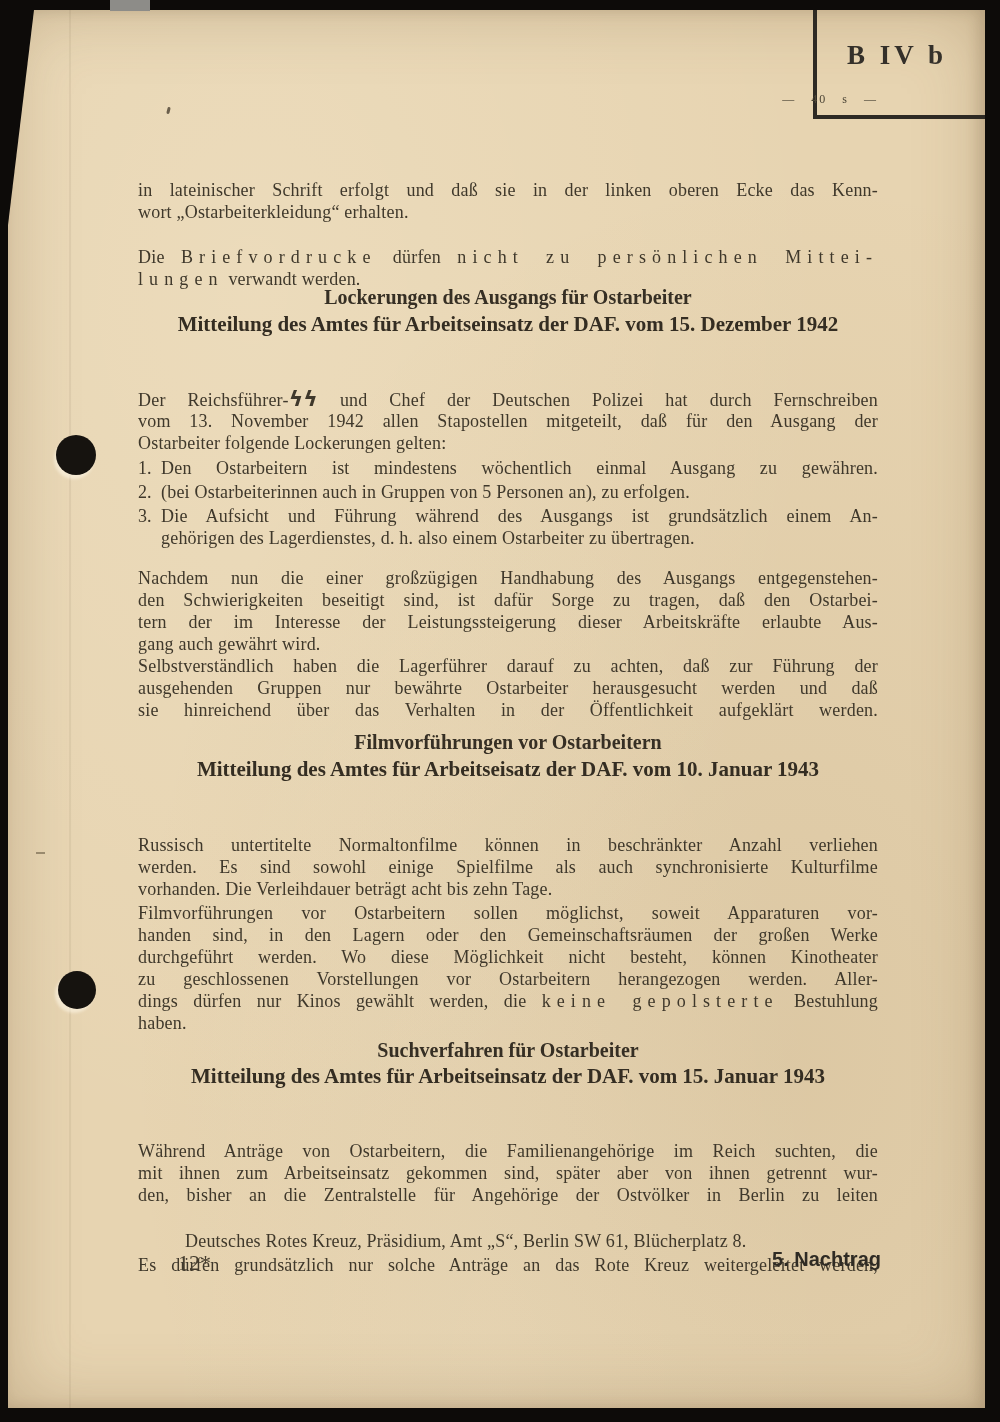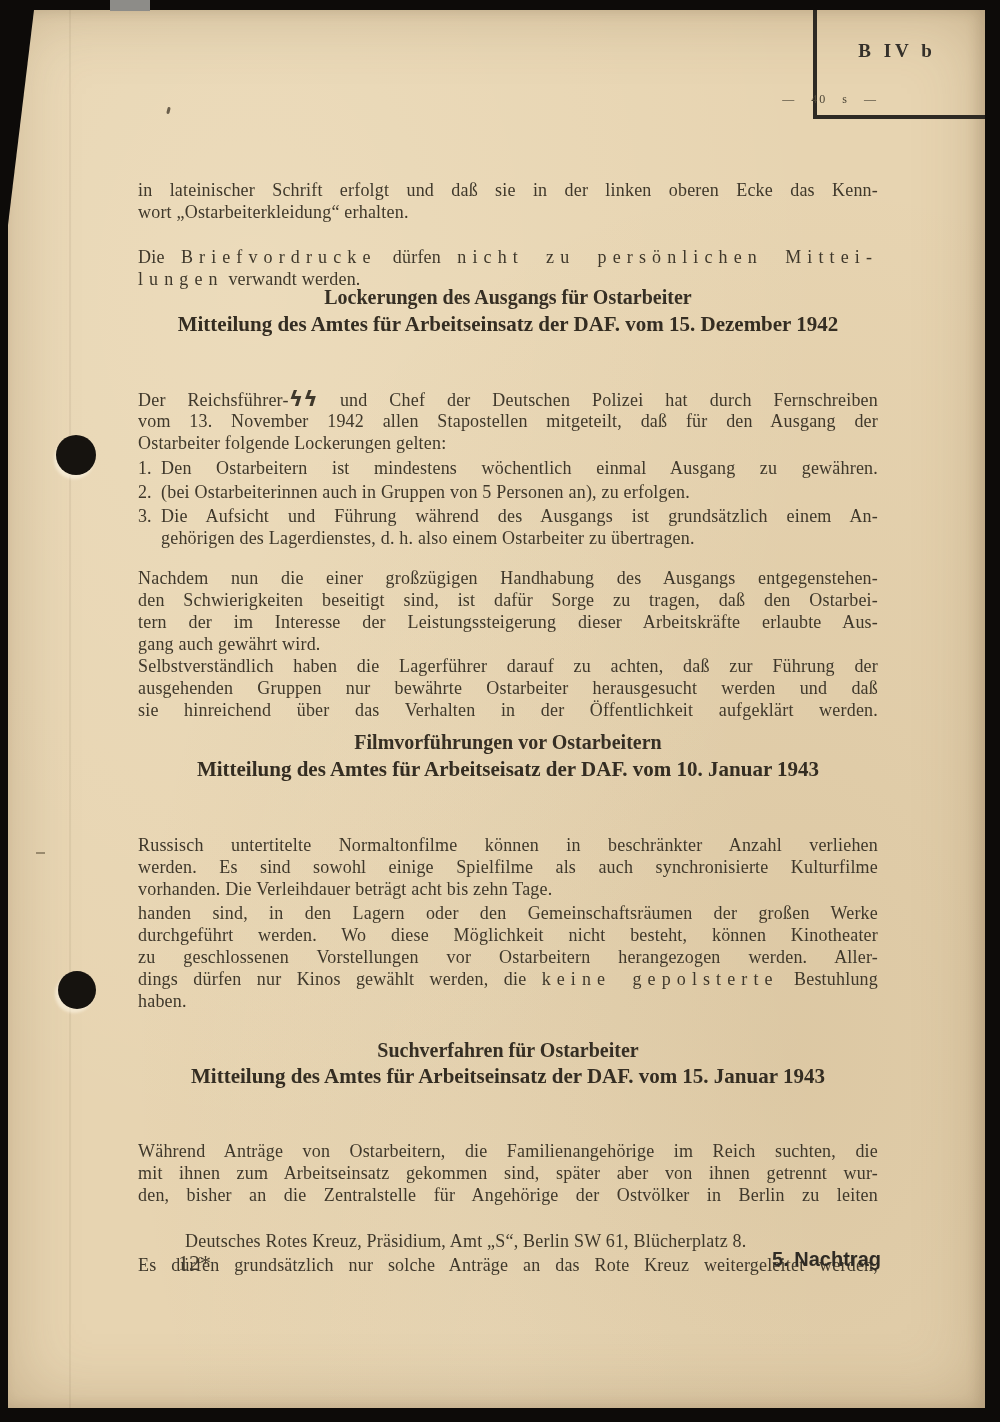--- a/index.html
+++ b/index.html
@@ -14,21 +14,21 @@
          box-shadow: inset 0 0 70px rgba(110,82,44,0.28), inset -6px 0 14px rgba(70,50,25,0.18);
          color:#3f382b;}
   .corner-cut{position:absolute;left:0;top:0;width:26px;height:215px;background:#0d0b09;
               clip-path:polygon(0 0,100% 0,0 100%);}
   .topsliver{position:absolute;left:102px;top:-10px;width:40px;height:11px;background:#8d8c88;}
   .crease{position:absolute;left:61px;top:0;width:2px;height:1398px;background:rgba(90,70,40,0.07);}
 
   .cline-v{position:absolute;left:805px;top:0;width:4px;height:109px;background:#2e2a24;}
   .cline-h{position:absolute;left:805px;top:105px;width:172px;height:4px;background:#2e2a24;}
   .corner-label{position:absolute;left:805px;top:30px;width:168px;text-align:center;
-      font-weight:bold;font-size:19px;letter-spacing:4px;color:#34302a;}
+      font-weight:bold;font-size:27px;letter-spacing:4px;color:#34302a;}
 
   .pagenum{position:absolute;left:130px;top:82px;width:740px;text-align:right;
       font-size:12px;letter-spacing:2px;word-spacing:10px;color:#4c4536;}
 
   .hole{position:absolute;border-radius:50%;background:#16130f;}
   .hole1{left:48px;top:425px;width:40px;height:40px;box-shadow:-2px 4px 3px rgba(255,250,235,0.55);}
   .hole2{left:50px;top:961px;width:38px;height:38px;box-shadow:-3px 4px 3px rgba(255,250,235,0.55);}
 
   .speck1{position:absolute;left:159px;top:97px;width:3px;height:7px;border-radius:2px;
           background:#6b5f4c;transform:rotate(14deg);}
@@ -123,20 +123,21 @@
 
     <div class="stitle" style="top:721px">Filmvorführungen vor Ostarbeitern</div>
     <div class="ssub" style="top:747px">Mitteilung des Amtes für Arbeitseisatz der DAF. vom 10. Januar 1943</div>
 
     <div class="block" style="top:788px">
       <div class="ln just">Russisch untertitelte Normaltonfilme können in beschränkter Anzahl verliehen</div>
       <div class="ln just">werden. Es sind sowohl einige Spielfilme als auch synchronisierte Kulturfilme</div>
       <div class="ln">vorhanden. Die Verleihdauer beträgt acht bis zehn Tage.</div>
     </div>
     <div class="block" style="top:856px">
+      <div class="ln just">Filmvorführungen vor Ostarbeitern sollen möglichst, soweit Apparaturen vor-</div>
       <div class="ln just">handen sind, in den Lagern oder den Gemeinschaftsräumen der großen Werke</div>
       <div class="ln just">durchgeführt werden. Wo diese Möglichkeit nicht besteht, können Kinotheater</div>
       <div class="ln just">zu geschlossenen Vorstellungen vor Ostarbeitern herangezogen werden. Aller-</div>
       <div class="ln just"><span>dings dürfen nur Kinos gewählt werden, die </span><span class="sperr">keine gepolsterte</span><span> Bestuhlung</span></div>
       <div class="ln">haben.</div>
     </div>
 
     <div class="stitle" style="top:1029px">Suchverfahren für Ostarbeiter</div>
     <div class="ssub" style="top:1054px">Mitteilung des Amtes für Arbeitseinsatz der DAF. vom 15. Januar 1943</div>
 

